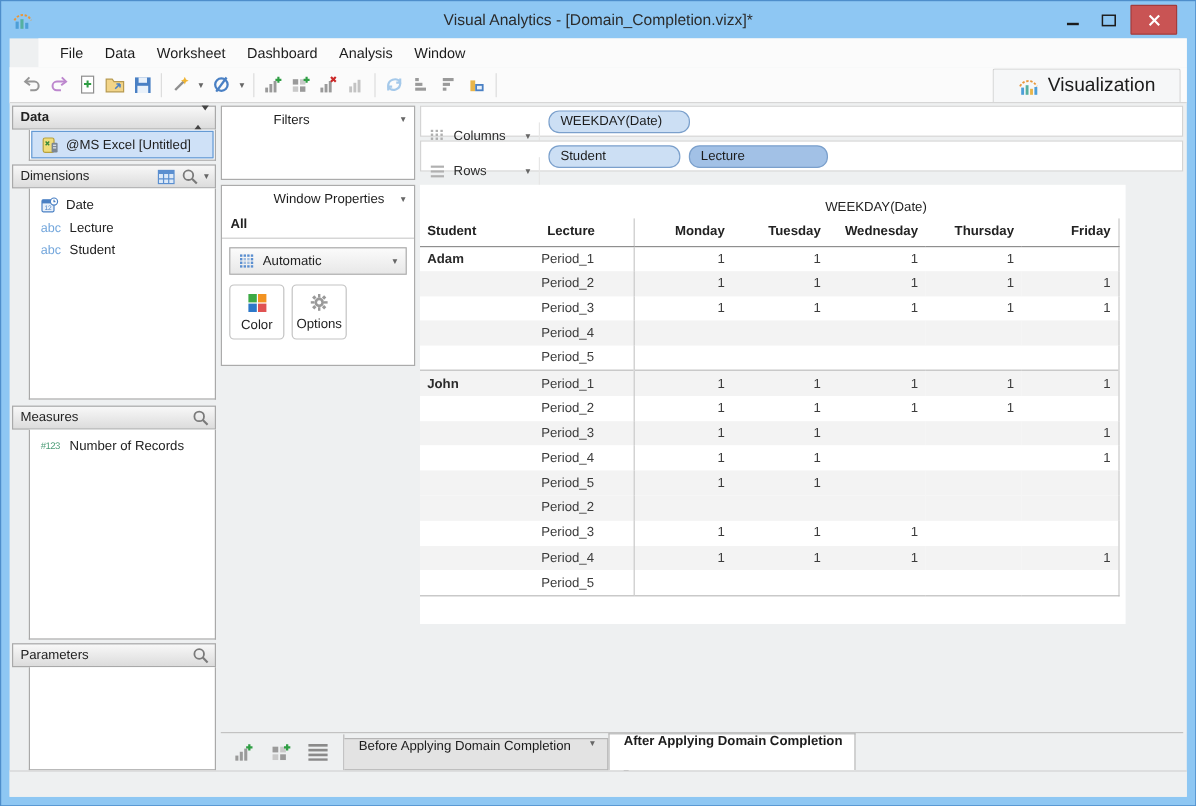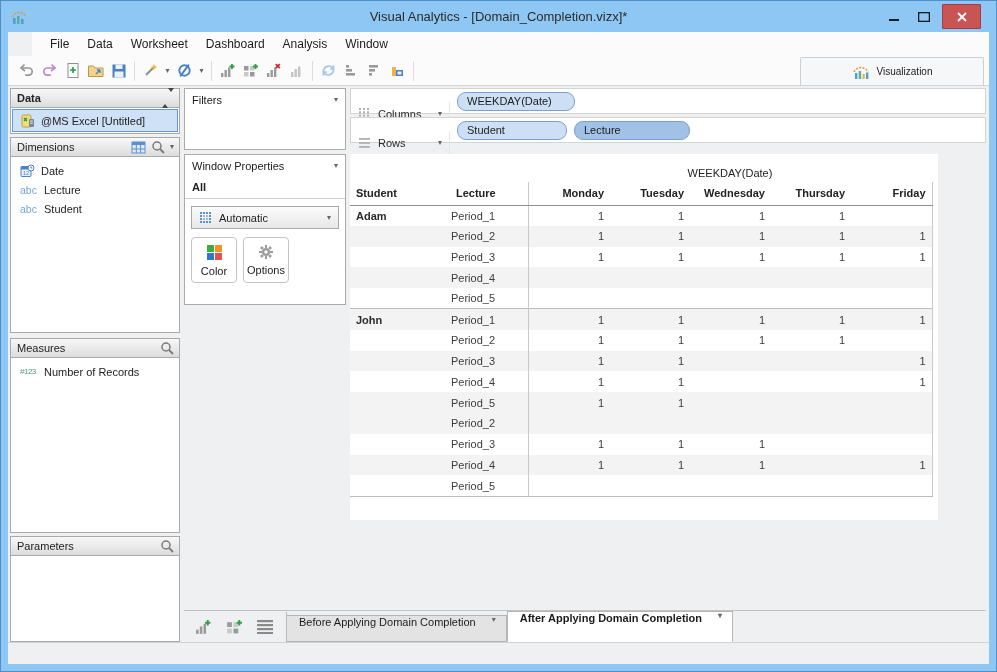--- a/index.html
+++ b/index.html
@@ -20,48 +20,48 @@
   .win-body { position:absolute; left:7px; right:7px; top:31px; bottom:7px; background:#eef0f1; display:flex; flex-direction:column; }
 
   .menubar { height:24px; background:#fbfbfb; display:flex; align-items:center; padding-left:9px; flex:none;margin-left:24px; }
   .menu-item { padding:4px 9px; font-size:12px; color:#1c1c1c; }
 
   .toolbar { height:30px; background:#fbfbfb; border-bottom:1px solid #d6d6d6; display:flex; align-items:center; padding-left:7px; position:relative; flex:none; }
   .tbtn { width:23px; height:24px; display:flex; align-items:center; justify-content:center; }
   .tbtn.narrow { width:11px; }
   .tsep { width:1px; height:20px; background:#ddd; margin:0 4px; }
   .caret { font-size:8px; color:#666; line-height:1; }
-  .viz-btn { position:absolute; right:5px; bottom:0; height:28px; width:184px; background:#f6f7f8; border:1px solid #cfcfcf; border-bottom:none; border-radius:2px 2px 0 0; display:flex; align-items:center; justify-content:center; gap:7px; font-size:10px; color:#1c1c1c; }
+  .viz-btn { position:absolute; right:5px; bottom:0; height:28px; width:157px; background:#f6f7f8; border:1px solid #cfcfcf; border-bottom:none; border-radius:2px 2px 0 0; display:flex; align-items:center; justify-content:center; gap:7px; font-size:16px; color:#1c1c1c; }
 
   
   .workspace { flex:1; display:flex; padding:2px 3px 0 2px; gap:4px; min-height:0; }
 
   
   .left-panel { width:170px; display:flex; flex-direction:column; flex:none; }
   .phead { height:20px; background:linear-gradient(#f8f8f8,#dcdcdc); border:1px solid #a9a9a9; display:flex; align-items:center; padding:0 5px 0 6px; gap:5px; flex:none; }
   .phead .lbl { flex:1; }
   .phead.bold .lbl { font-weight:bold; }
-  .pbox { background:#fff; border:1px solid #a9a9a9; border-top:none; }
+  .pbox { background:#fff; border:1px solid #a9a9a9; border-top:none;margin-left:14px; }
   .ds-box { height:26px; padding:1px; flex:none; }
   .ds-item { height:100%; background:#cfe1f7; border:1px solid #649ad4; display:flex; align-items:center; gap:6px; padding:0 5px 0 8px; }
   .gap3 { height:3px; flex:none; } .gap5 { height:5px; flex:none; }
   .dim-list { height:176px; padding-top:4px; flex:none; }
   .meas-list { flex:1; padding-top:4px; }
   .param-list { height:86px; flex:none; }
   .field-item { height:19px; display:flex; align-items:center; gap:6px; padding-left:9px; }
   .abc-glyph { color:#74a7dc; font-size:10.5px; letter-spacing:0; width:18px; }
   .num-glyph { color:#4f9e79; font-size:8px; width:18px; letter-spacing:-0.5px; }
   .tri { width:0; height:0; border-left:3.5px solid transparent; border-right:3.5px solid transparent; }
   .tri.up { border-bottom:4px solid #444; margin-bottom:2px; }
   .tri.down { border-top:4px solid #444; }
 
   
   .mid-panel { width:162px; display:flex; flex-direction:column; flex:none; }
   .card { background:#fff; border:1px solid #ababab; }
-  .card-head { height:21px; display:flex; align-items:center; padding:0 7px; }
+  .card-head { height:21px; display:flex; align-items:center; padding:0 7px;margin-left:36px; }
   .card-head .lbl { flex:1; color:#1c1c1c; }
   .filters-card { height:62px; flex:none; }
   .props-card { height:151px; margin-top:4px; flex:none; }
   .all-row { height:23px; border-bottom:1px solid #cdcdcd; display:flex; align-items:center; padding:0 7px; font-weight:bold; }
   .props-body { padding:7px 6px; }
   .select { height:23px; border:1px solid #a9a9a9; background:linear-gradient(#fbfbfb,#e8e8e8); display:flex; align-items:center; gap:7px; padding:0 7px; }
   .select .lbl { flex:1; }
   .btn-row { display:flex; gap:6px; margin-top:8px; }
   .big-btn { width:46px; height:46px; border:1px solid #c3c3c3; border-radius:4px; background:#fff; display:flex; flex-direction:column; align-items:center; justify-content:center; gap:4px; }
 
@@ -91,21 +91,21 @@
   .crosstab .c-lecture { padding-left:1px; }
   .crosstab .vline { border-left:1px solid #c9c9c9; }
   .crosstab .rline { border-right:1px solid #c9c9c9; }
   .crosstab .c-val { text-align:right; padding-right:6px; }
 
   
   .tabstrip { height:32px; border-top:1px solid #c2c2c2; display:flex; align-items:flex-end; padding-left:4px; flex:none; }
   .strip-icons { display:flex; align-items:center; gap:13px; height:100%; padding:0 12px 0 6px; }
   .strip-divider { width:1px; height:30px; background:#b9b9b9; align-self:center; }
   .tab { height:27px; display:flex; align-items:flex-start; padding:0 10px 0 12px; border:1px solid #b5b5b5; border-left:none; background:#e3e3e3; gap:16px; color:#1c1c1c; }
-  .tab.active { background:#fff; font-weight:bold; height:31px; border-left:1px solid #b5b5b5; border-bottom:1px solid #fff; }
+  .tab.active { background:#fff; font-weight:bold; height:31px; border-left:1px solid #b5b5b5; border-bottom:1px solid #fff;flex-direction:column; }
 
   .statusbar { height:22px; border-top:1px solid #d2d2d2; background:#eef0f1; flex:none; }
 </style>
 </head>
 <body>
 
 <div class="window">
 
   <div class="titlebar">
     <span class="app-icon">

